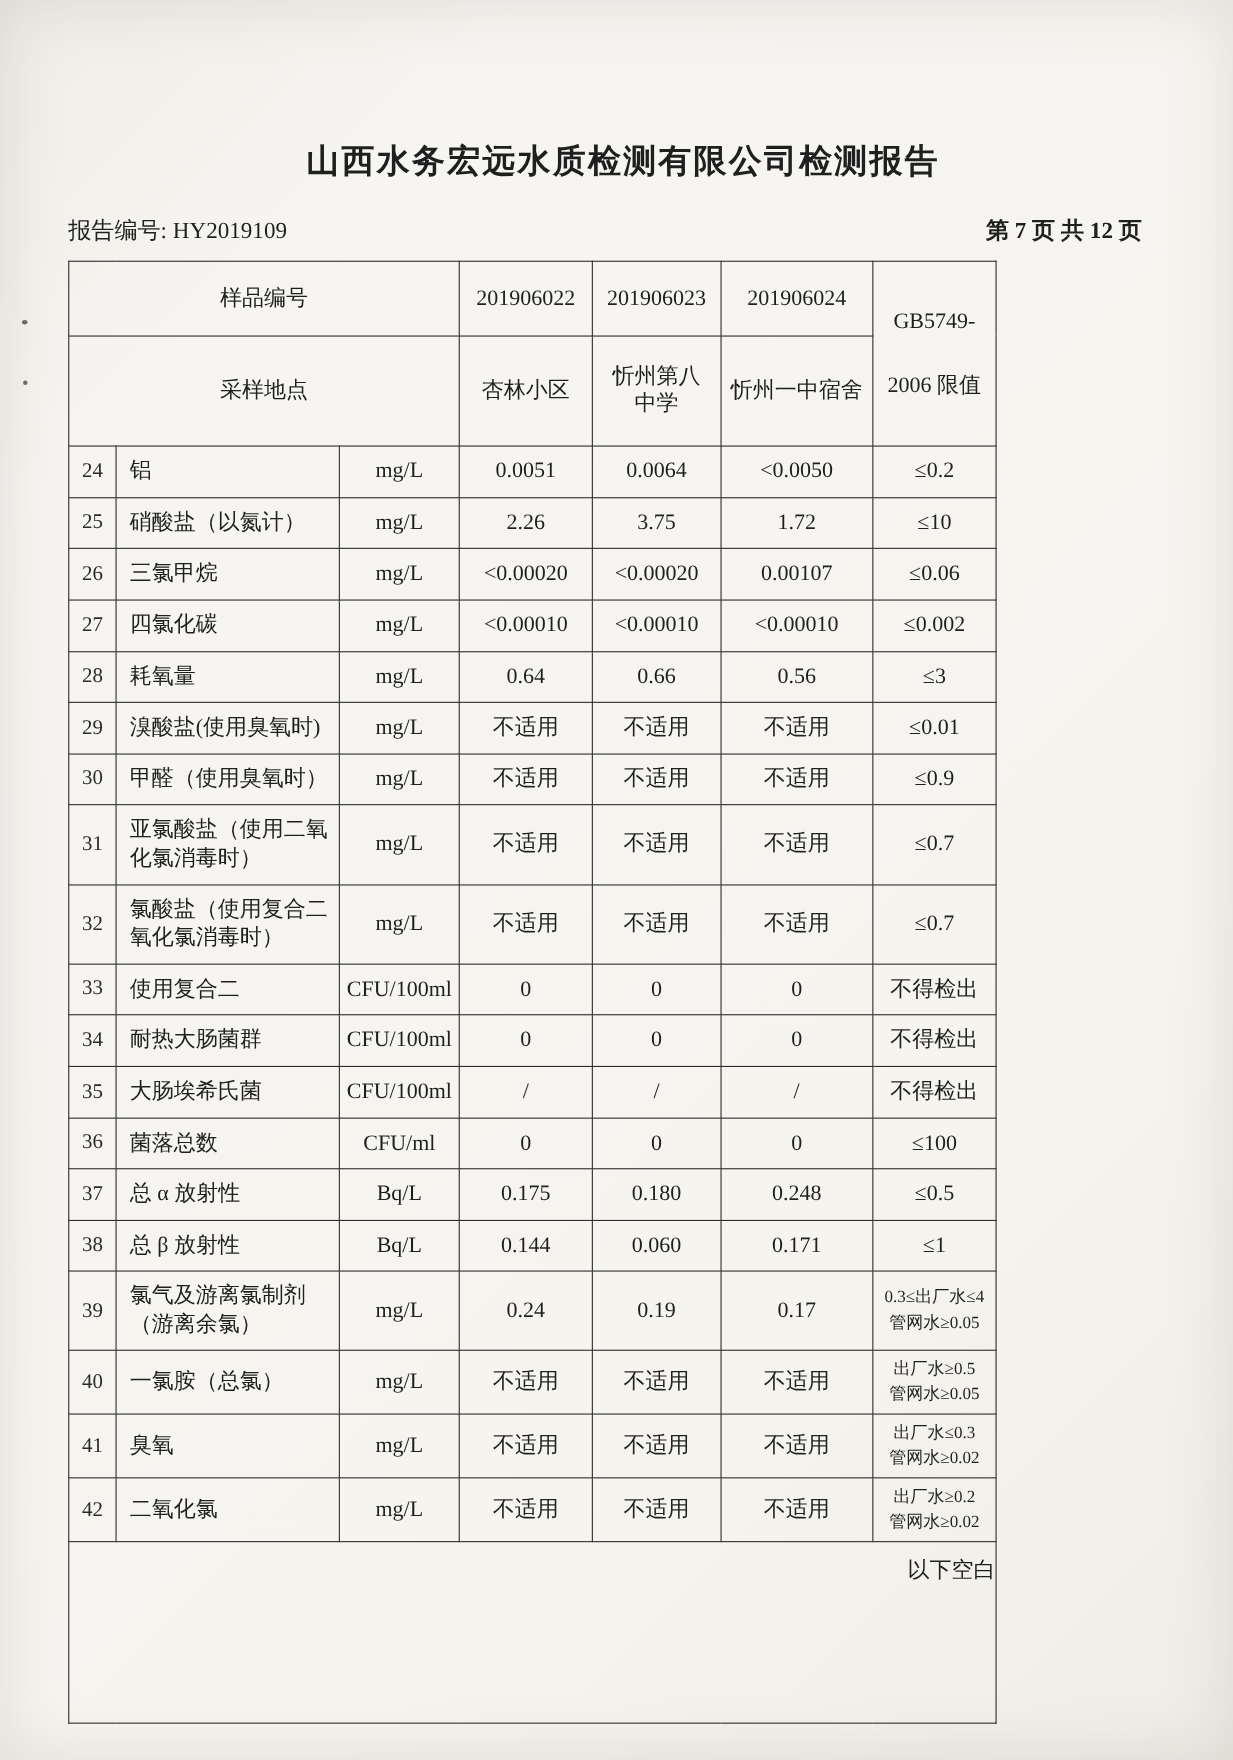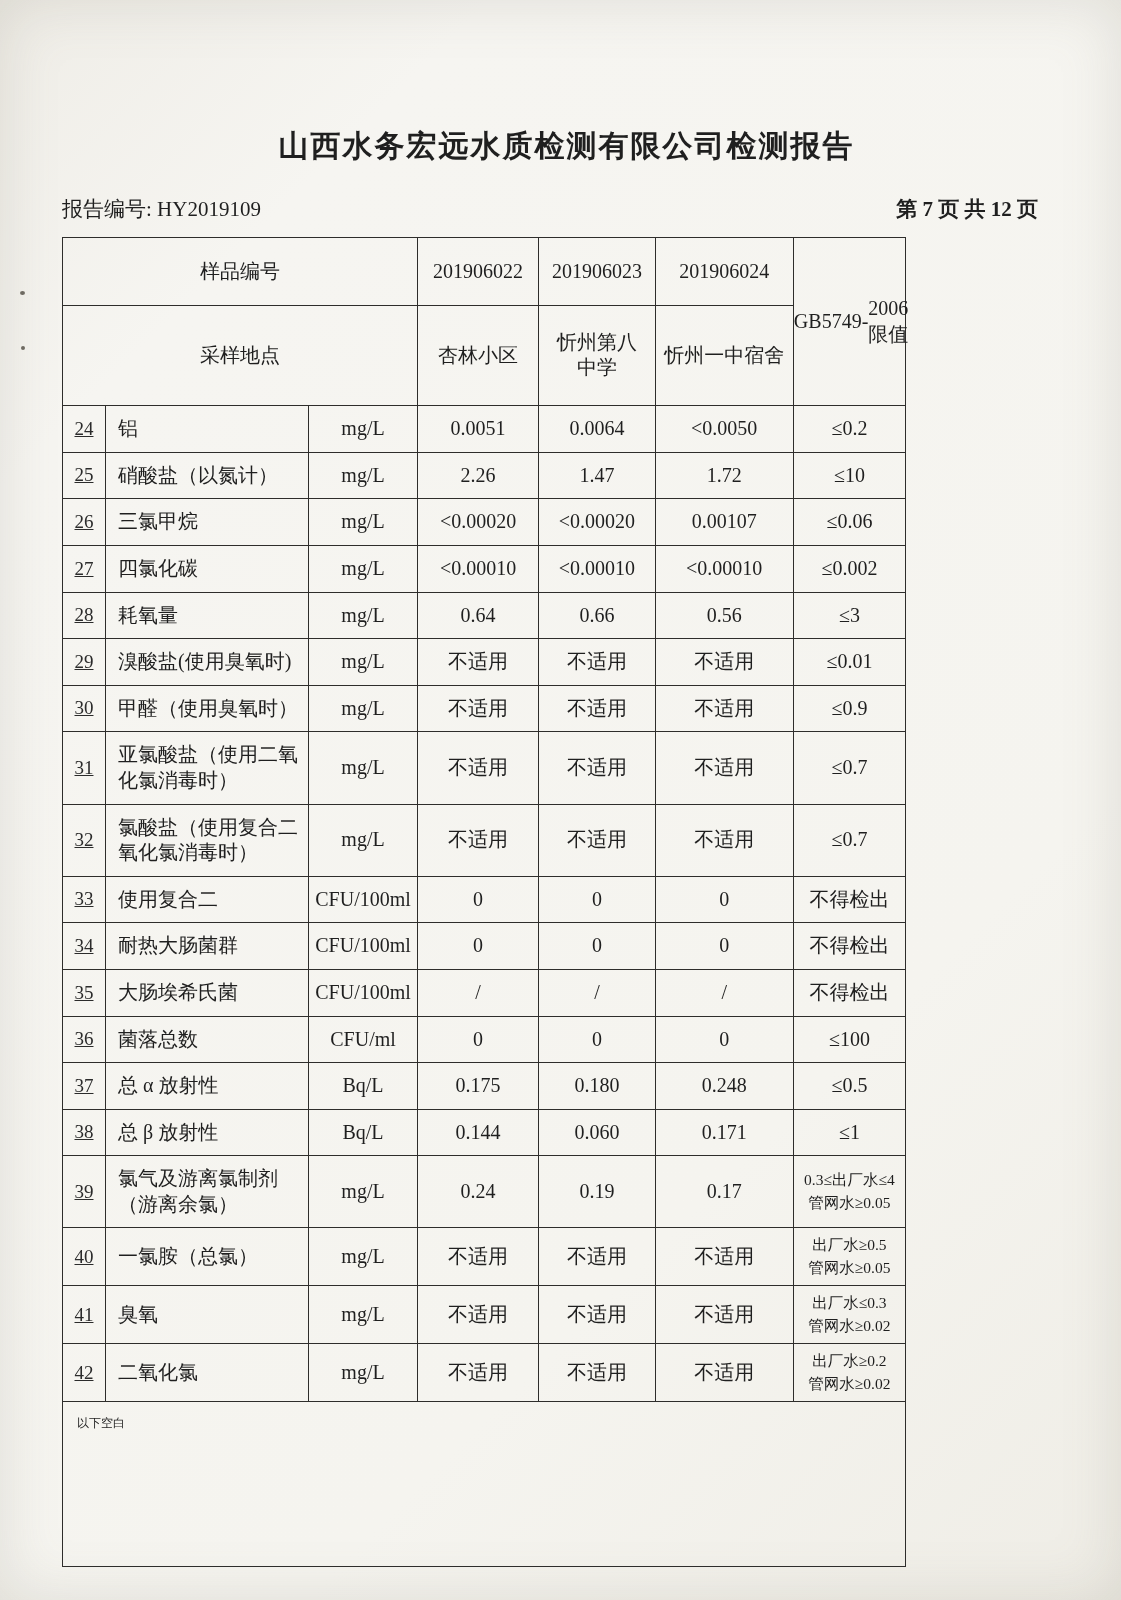--- a/index.html
+++ b/index.html
@@ -42,33 +42,33 @@
   }
   th,td{
     border:1.6px solid #2e2d2b;
     white-space:pre-line;
     line-height:1.28;
     vertical-align:middle;
   }
   th{font-weight:normal;text-align:center;padding:13px 4px;}
   td{text-align:center;padding:10px 4px;}
   td.c-name{text-align:left;padding-left:12px;}
-  td.c-no{font-size:19px;color:#2b2b2b;text-decoration:underline;}
+  td.c-no{font-size:19px;color:#2b2b2b;}
   td.c-limit.two-line{font-size:15.5px;line-height:1.45;padding:6px 2px;}
   th.limit-head{padding:0;}
   .limit-head-inner{
-    height:116px;display:flex;flex-direction:row;
+    height:116px;display:flex;flex-direction:column;
     justify-content:space-around;align-items:center;
   }
   td.blank-cell{
     height:150px;
-    text-align:left;
+    text-align:right;
     vertical-align:top;
     padding:14px 0 0 14px;
-    font-size:12px;
+    font-size:20px;
   }
   .speck{position:absolute;background:#6e6a62;border-radius:50%;}
   .speck.s1{left:20px;top:291px;width:5px;height:4px;}
   .speck.s2{left:21px;top:346px;width:4px;height:4px;}
   col.c1{width:5.1%} col.c2{width:24.1%} col.c3{width:12.9%}
   col.c4{width:14.4%} col.c5{width:13.8%} col.c6{width:16.4%} col.c7{width:13.3%}
 </style>
 </head>
 <body>
 
@@ -122,21 +122,21 @@
     <td class="c-val">0.0051</td>
     <td class="c-val">0.0064</td>
     <td class="c-val">&lt;0.0050</td>
     <td class="c-limit">≤0.2</td>
   </tr>
         <tr>
     <td class="c-no">25</td>
     <td class="c-name">硝酸盐（以氮计）</td>
     <td class="c-unit">mg/L</td>
     <td class="c-val">2.26</td>
-    <td class="c-val">1.47</td>
+    <td class="c-val">3.75</td>
     <td class="c-val">1.72</td>
     <td class="c-limit">≤10</td>
   </tr>
         <tr>
     <td class="c-no">26</td>
     <td class="c-name">三氯甲烷</td>
     <td class="c-unit">mg/L</td>
     <td class="c-val">&lt;0.00020</td>
     <td class="c-val">&lt;0.00020</td>
     <td class="c-val">0.00107</td>

